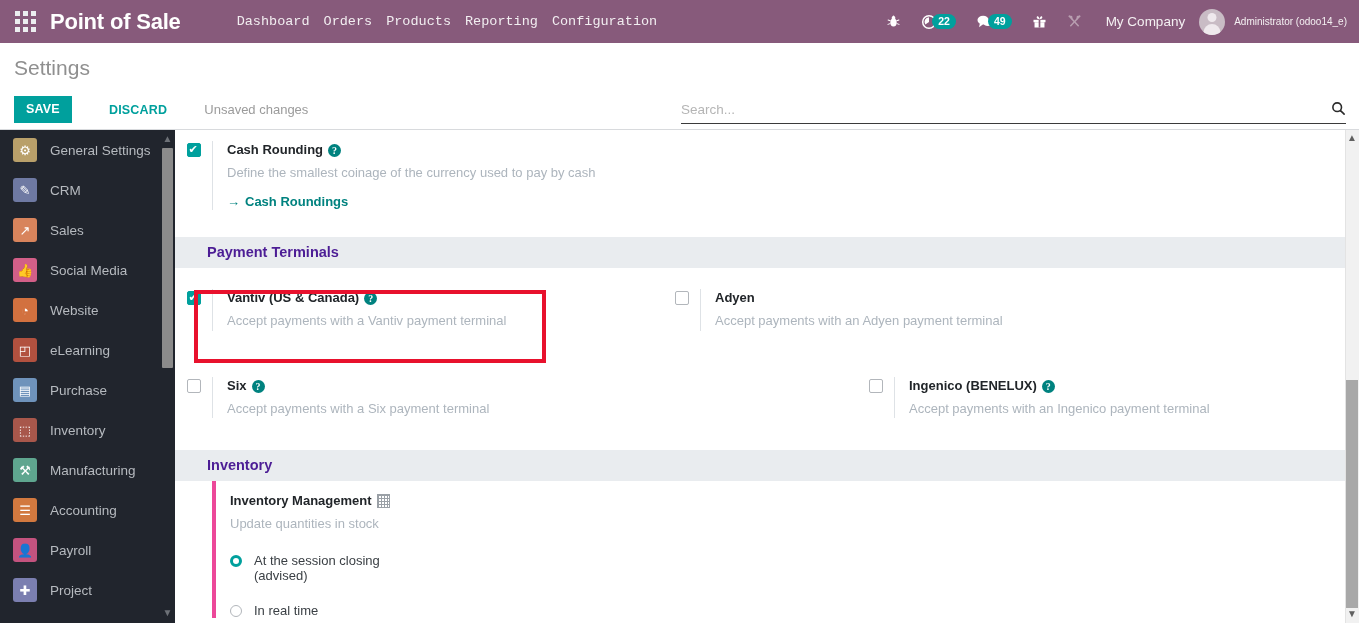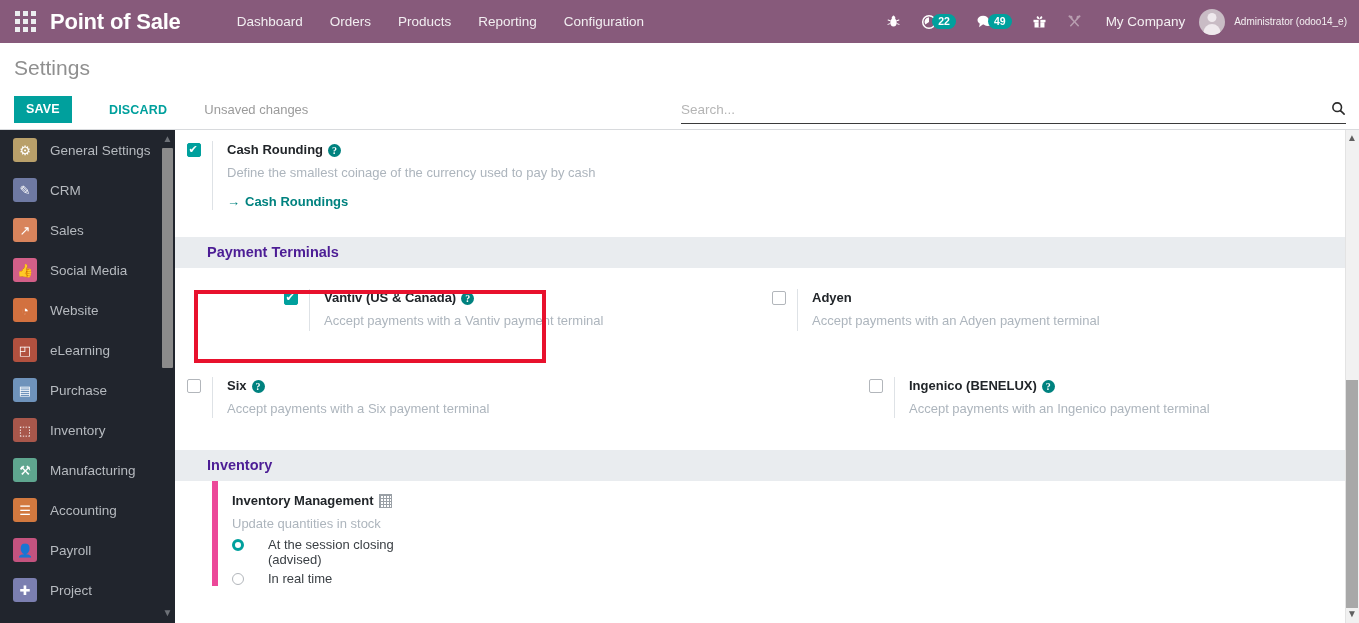--- a/index.html
+++ b/index.html
@@ -31,22 +31,23 @@
   }
   .apps-grid .g i { background: #eceef0; display: block; width: 5px; height: 5px; }
 
   .brand {
     font-size: 22px; font-weight: bold;
     letter-spacing: -0.2px;
     white-space: nowrap; color: #fff;
   }
   .menu {
     display: flex; align-items: center;
-    margin-left: 56px; gap: 27px;
+    margin-left: 56px; gap: 14px;
     font-size: 13.5px;
+    font-family: Liberation Mono, monospace;
   }
   .menu .mi { color: #f2eef1; cursor: pointer; white-space: nowrap; }
 
   .sysrow {
     margin-left: auto; display: flex; align-items: center;
     gap: 0px; padding-right: 12px;
   }
   .sysicon {
     position: relative; display: flex; align-items: center;
     padding: 0 10px; height: 43px; cursor: pointer;
@@ -231,26 +232,26 @@
     cursor: pointer; font-family: "Liberation Serif", serif;
   }
   .link-arrow {
     display: inline-flex; align-items: center; gap: 5px;
     color: #00827F; font-size: 13px; font-weight: bold;
     margin-top: 12px; cursor: pointer;
   }
 
   
   .im-block {
-    margin-left: 37px; border-left: 6px solid #ec4899;
+    margin-left: 37px; border-left: 4px solid #ec4899;
     padding-left: 14px; padding-top: 11px; width: 300px;
   }
   .radio-row {
-    display: flex; align-items: flex-start; gap: 24px;
-    margin-top: 4px; font-size: 13px; color: #3b4045; cursor: pointer;
+    display: flex; align-items: flex-start; gap: 12px;
+    margin-top: 20px; font-size: 13px; color: #3b4045; cursor: pointer;
   }
   .rb {
     width: 12px; height: 12px; border-radius: 50%;
     border: 1px solid #b2b6bb; background: #fff;
     flex: 0 0 12px; margin-top: 2px; position: relative; cursor: pointer;
   }
   .rb.on { border-color: #00A09D; border-width: 3px; background:#fff; }
   .rb.on::after {
     content:''; position:absolute; left:50%; top:50%;
     width:0; height:0; transform:translate(-50%,-50%);
@@ -464,21 +465,21 @@
             <span>Cash Roundings</span>
           </div>
         </div>
       </div>
     </div>
 
     <div class="section-band" style="margin-top:23px;">
       <h3>Payment Terminals</h3>
     </div>
 
-    <div class="row2" style="margin-top:9px;justify-content:center;">
+    <div class="row2" style="margin-top:9px;">
       <div class="col">
         <div class="opt">
           <div class="cbwrap">
               <div class="cb checked"></div>
             </div>
           <div class="opt-body">
             <div class="opt-title">
               <span>Vantiv (US &amp; Canada)</span>
               <span class="help-icon">?</span>
             </div>

